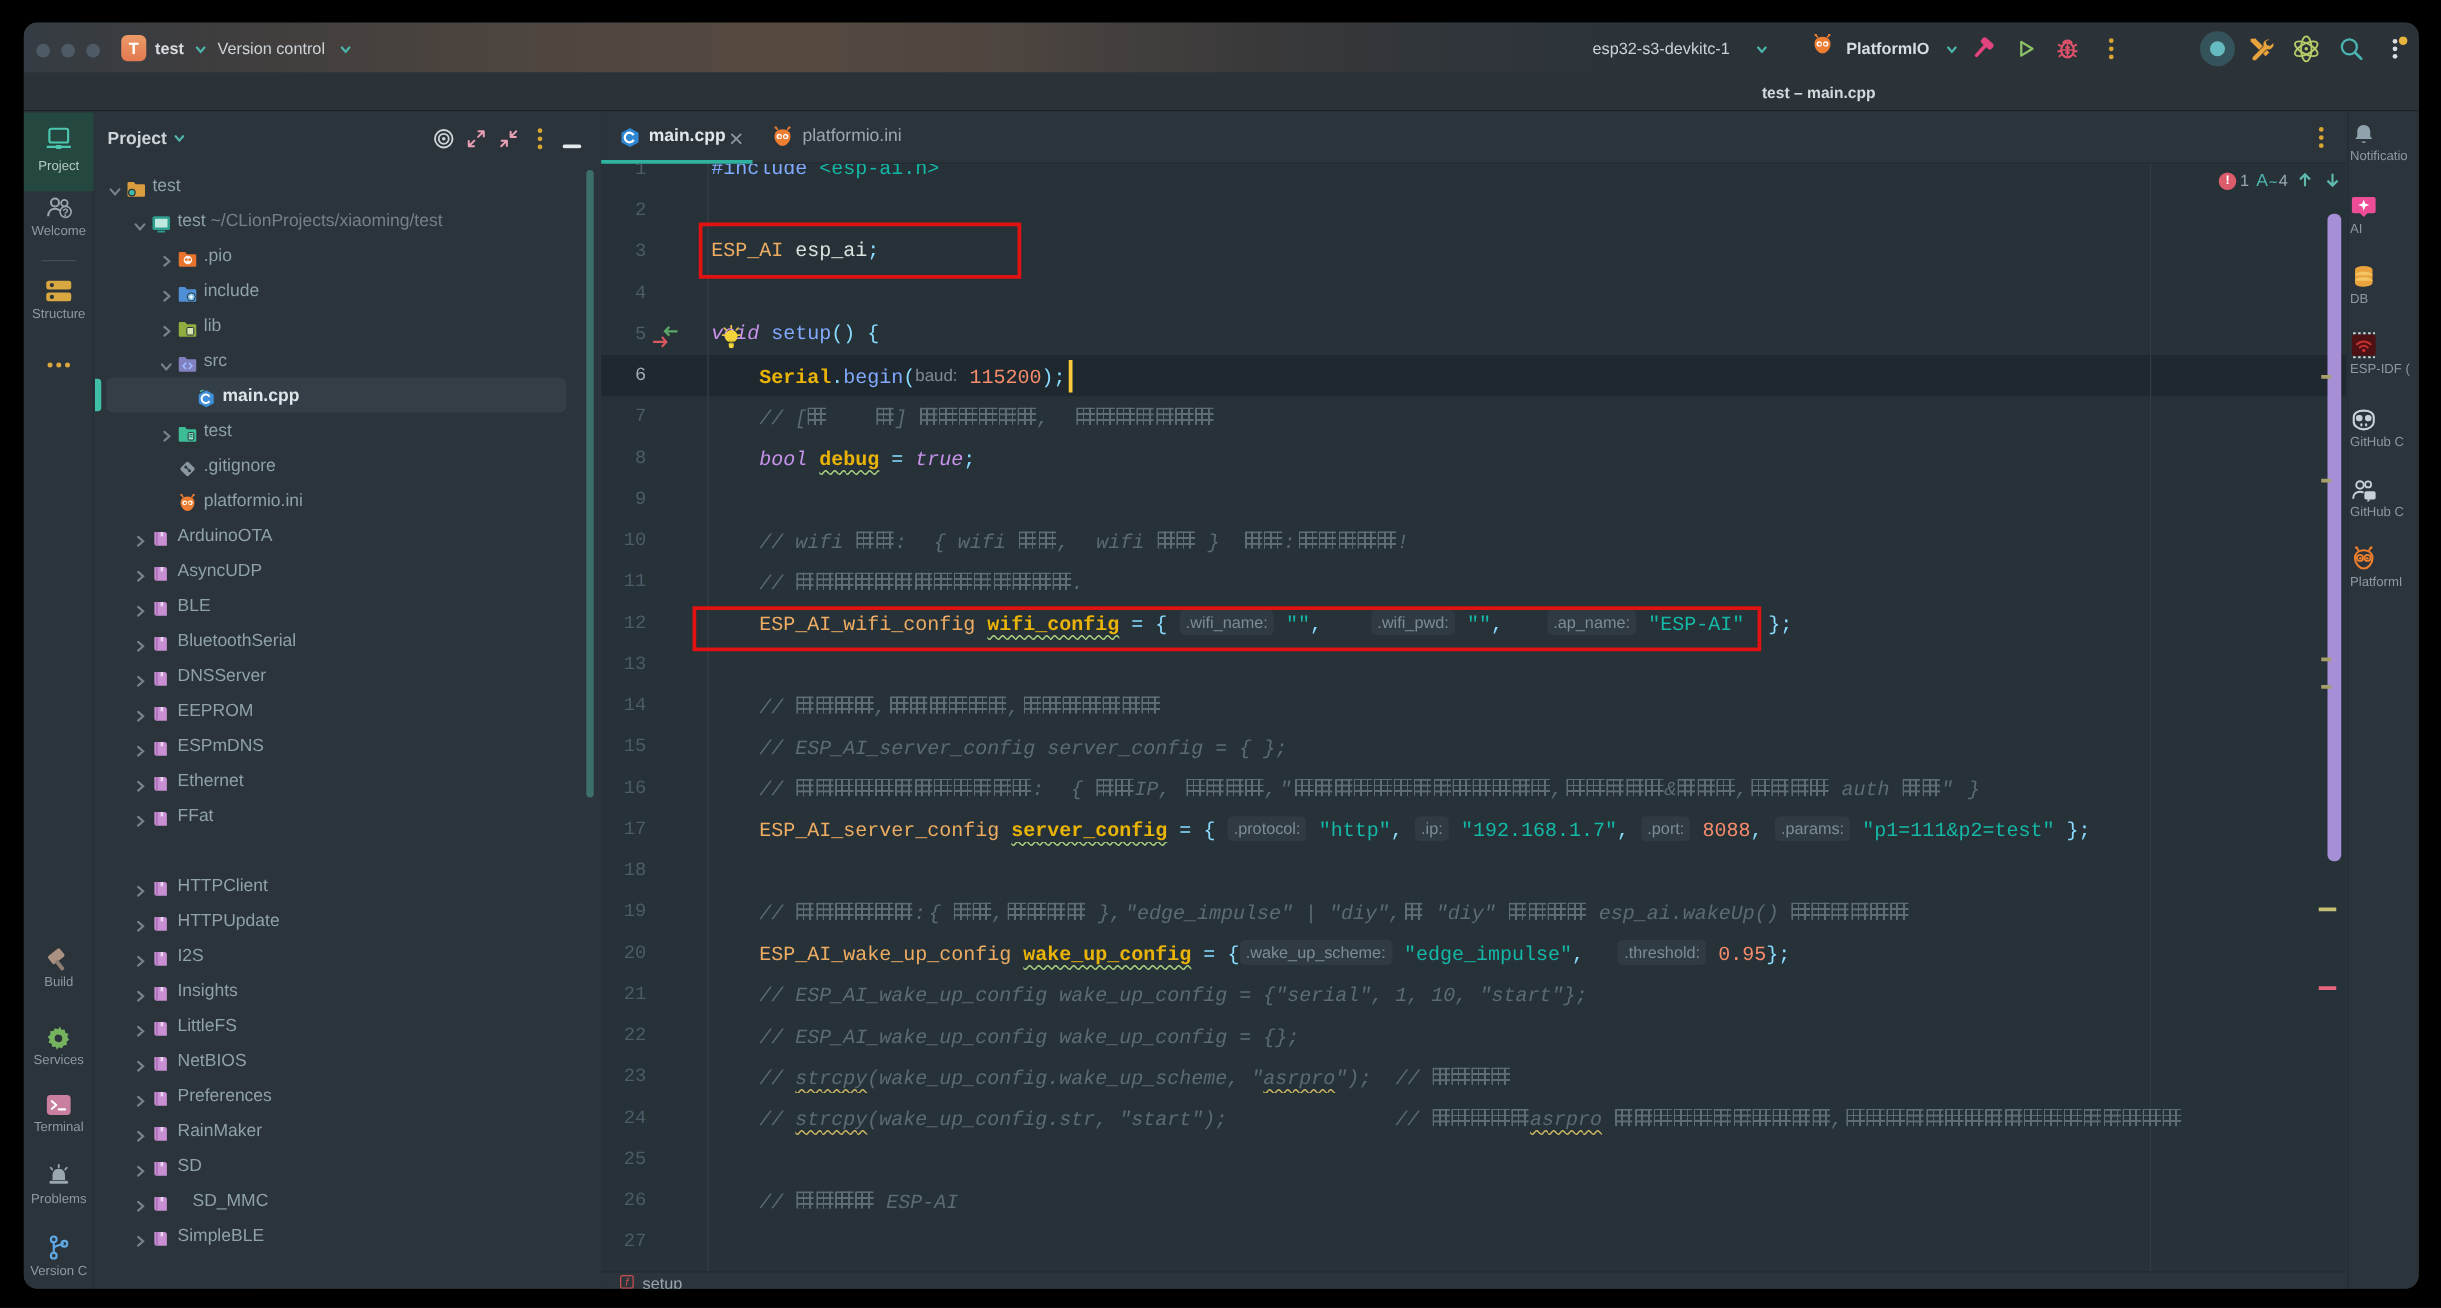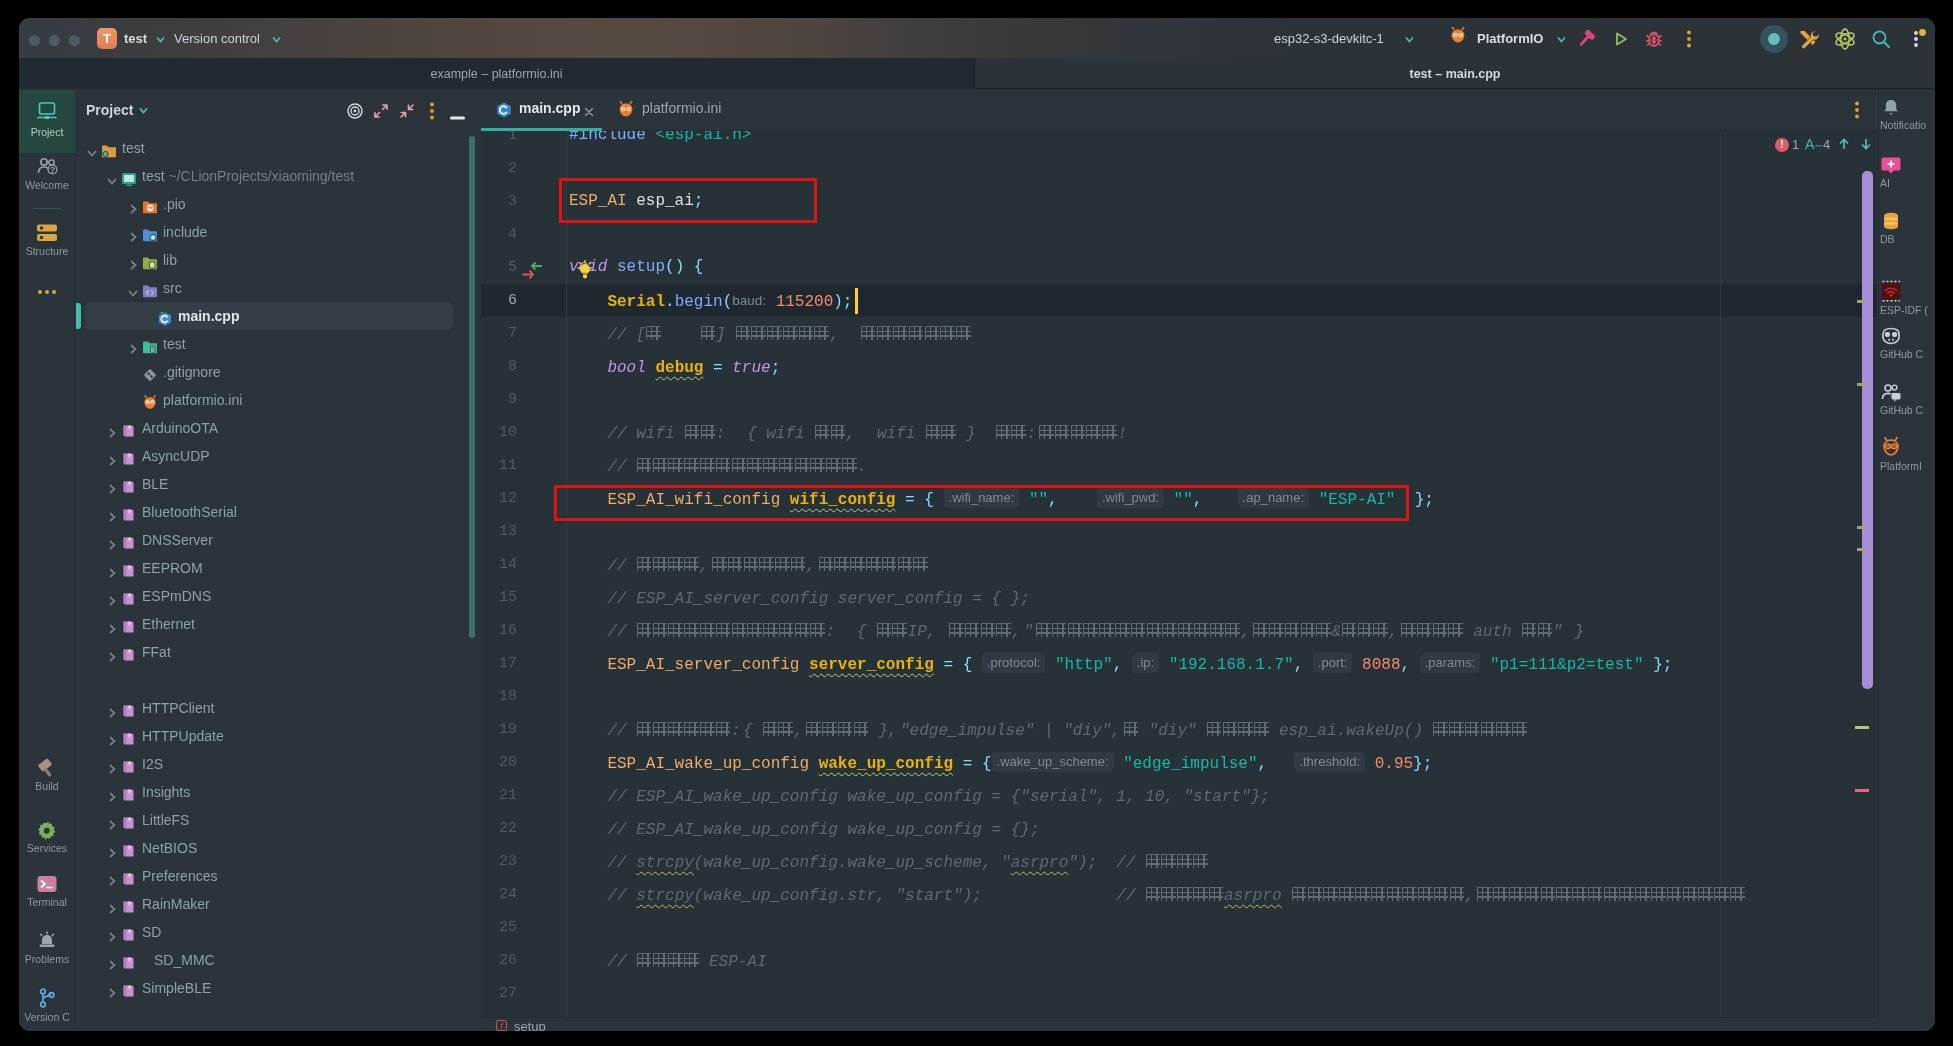--- a/index.html
+++ b/index.html
@@ -158,21 +158,20 @@
           <path d="M13 13 L18 18" stroke="#49b6b3" stroke-width="2" stroke-linecap="round"></path>
         </svg></span>
     <span class="abs" style="left:1892px;top:11px"><svg width="16" height="20" viewBox="0 0 16 20" style="">
           <circle cx="5" cy="4" r="1.9" fill="#d8dee2"></circle>
           <circle cx="5" cy="10" r="1.9" fill="#d8dee2"></circle>
           <circle cx="5" cy="16" r="1.9" fill="#d8dee2"></circle>
           <circle cx="11.5" cy="3.5" r="3.4" fill="#e8b43d"></circle>
         </svg></span>
   </div>
   <div id="mtabs">
-    <div id="mtab1">example – platformio.ini</div>
     <div id="mtab2">test – main.cpp</div>
   </div>
 
   <div id="lstripe">
       <div id="projbtn"><svg width="20" height="19" viewBox="0 0 20 19" style="">
           <rect x="2.5" y="2" width="15" height="11" rx="1.5" stroke="#4ec7b0" stroke-width="1.7" fill="none"></rect>
           <path d="M1 16.5 h18" stroke="#4ec7b0" stroke-width="1.7" stroke-linecap="round"></path>
           <path d="M8 16.5 h4" stroke="#4ec7b0" stroke-width="3.2"></path>
         </svg><span class="slbl">Project</span></div>
 <div class="sbtn" style="top:66px"><svg width="24" height="22" viewBox="0 0 24 22" style="">
@@ -711,21 +710,21 @@
           <path d="M11 4.5 l1.2 3.3 3.3 1.2 -3.3 1.2 -1.2 3.3 -1.2-3.3 -3.3-1.2 3.3-1.2 z" fill="#fff"></path>
         </svg><span class="slbl" style="">AI</span></div>
 <div class="rbtn" style="top:122px"><svg width="22" height="20" viewBox="0 0 22 20" style="">
           <ellipse cx="11" cy="4.6" rx="7" ry="2.8" fill="#e8a33d"></ellipse>
           <path d="M4 4.6 v4.5 c0 1.5 3.1 2.8 7 2.8 s7-1.3 7-2.8 V4.6" fill="#e8a33d"></path>
           <ellipse cx="11" cy="9.1" rx="7" ry="2.8" fill="#f5c465"></ellipse>
           <path d="M4 9.1 v4.5 c0 1.5 3.1 2.8 7 2.8 s7-1.3 7-2.8 V9.1" fill="#e8a33d"></path>
           <ellipse cx="11" cy="13.6" rx="7" ry="2.8" fill="#f5c465"></ellipse>
           <path d="M4 13.6 v1.9 c0 1.5 3.1 2.8 7 2.8 s7-1.3 7-2.8 v-1.9" fill="#e8a33d"></path>
         </svg><span class="slbl" style="">DB</span></div>
-<div class="rbtn" style="top:191px"><svg width="22" height="22" viewBox="0 0 22 22" style="">
+<div class="rbtn" style="top:176px"><svg width="22" height="22" viewBox="0 0 22 22" style="">
           <rect x="1.5" y="2.5" width="19" height="17" rx="2" fill="#4e1114"></rect>
           <path d="M2.5 1.5 h2 M6.5 1.5 h2 M10.5 1.5 h2 M14.5 1.5 h2 M18.5 1.5 h1.5" stroke="#cfd6da" stroke-width="1.6"></path>
           <path d="M2.5 20.8 h2 M6.5 20.8 h2 M10.5 20.8 h2 M14.5 20.8 h2 M18.5 20.8 h1.5" stroke="#cfd6da" stroke-width="1.6"></path>
           <path d="M5.5 10.5 a7.8 7.8 0 0 1 11 0 M7.8 13 a4.5 4.5 0 0 1 6.4 0" stroke="#c62f2f" stroke-width="1.6" fill="none" stroke-linecap="round"></path>
           <circle cx="11" cy="15.3" r="1.4" fill="#c62f2f"></circle>
         </svg><span class="slbl" style="">ESP-IDF (</span></div>
 <div class="rbtn" style="top:237px"><svg width="22" height="20" viewBox="0 0 22 20" style="">
           <path d="M11 2.5 c4.8 0 8 2 8 5.5 v3.5 c0 3-3.6 6-8 6 s-8-3-8-6 V8 c0-3.5 3.2-5.5 8-5.5 z" fill="none" stroke="#c6d0d6" stroke-width="1.7"></path>
           <rect x="4.8" y="6" width="5.2" height="5" rx="2.2" fill="#c6d0d6"></rect>
           <rect x="12" y="6" width="5.2" height="5" rx="2.2" fill="#c6d0d6"></rect>

